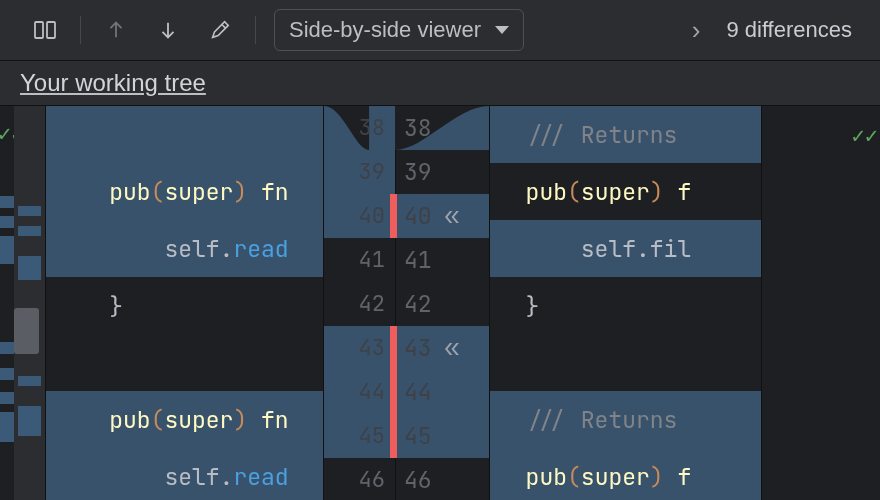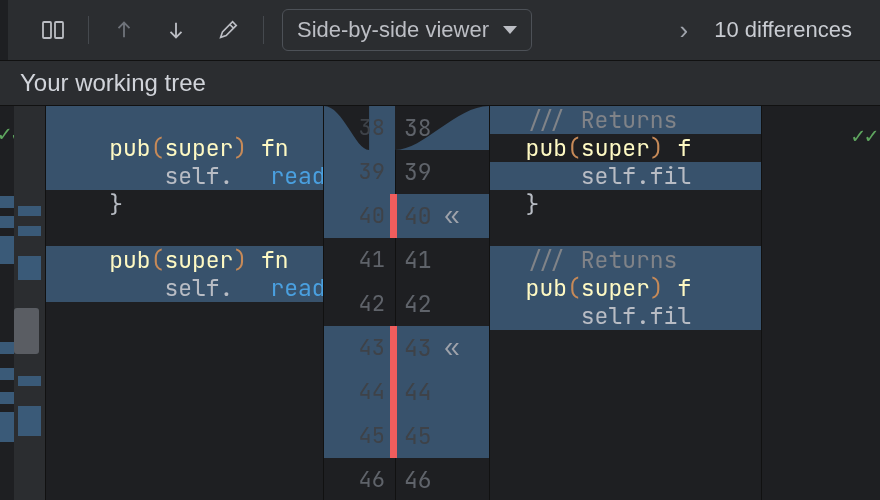--- a/index.html
+++ b/index.html
@@ -12,21 +12,20 @@
     overflow: hidden;
     font-size: 21px;
   }
   .toolbar {
     height: 60px;
     display: flex;
     align-items: center;
     gap: 18px;
     padding: 0 28px;
     background: #2b2d30;
-    margin-left: 8px;
   }
   .icon-btn {
     display: flex;
     align-items: center;
     justify-content: center;
     width: 34px;
     height: 34px;
     color: #bcbec4;
     cursor: pointer;
   }
@@ -57,20 +56,21 @@
     font-size: 22px;
     color: #c9ccd2;
   }
   .pane-hdrs {
     height: 46px;
     display: flex;
     align-items: center;
     border-top: 1px solid #111;
     border-bottom: 1px solid #111;
     background: #2b2d30;
+    text-decoration: underline;
   }
   .hdr-left {
     width: 463px;
     padding-left: 20px;
     font-size: 24px;
     color: #d1d4da;
   }
   .hdr-right {
     flex: 1;
     display: flex;
@@ -105,32 +105,32 @@
   .pane {
     position: relative;
     overflow: hidden;
     border-right: 1px solid #111;
   }
   .pane.left { width: 278px; }
   .gutter { width: 72px; position: relative; border-right: 1px solid #111; }
   .mid-gutter { width: 94px; position: relative; border-right: 1px solid #111; }
   .pane.right { width: 272px; }
   .code-line { 
-    height: 28px; 
+    height: 57px; 
     display: flex; 
     align-items: center; 
     white-space: pre;
     padding-left: 8px;
     color: #b8bcc4;
     overflow: hidden;
   }
   .kw { color: #fef9c3; }
   .paren { color: #c78a58; }
   .ident { color: #b8bcc4; }
-  .fn { color: #4aa0e0; margin-left: 37px; }
+  .fn { color: #4aa0e0; }
   .doc { color: #808388; }
   .lineno {
     font-size: 22px;
     color: #5f636a;
     width: 100%;
     height: 44px;
     display: flex;
     align-items: center;
     justify-content: flex-end;
     padding-right: 10px;
@@ -195,21 +195,21 @@
       <path d="M4 20l2-6L17 3l4 4L10 18l-6 2zM14 6l4 4"></path>
     </svg>
   </div>
   <div class="vsep"></div>
   <div class="dropdown">
     <span>Side-by-side viewer</span>
     <div class="chev-down"></div>
   </div>
   <div class="diffcount">
     <span style="color:#9fa3ab;font-size:26px">›</span>
-    <span>10 differences</span>
+    <span>9 differences</span>
   </div>
 </div>
 
 <div class="pane-hdrs">
   <div class="hdr-left">Your working tree</div>
 </div>
 
 <div class="code-area">
   <span class="check-r">✓✓</span>
   <div class="left-markers">

